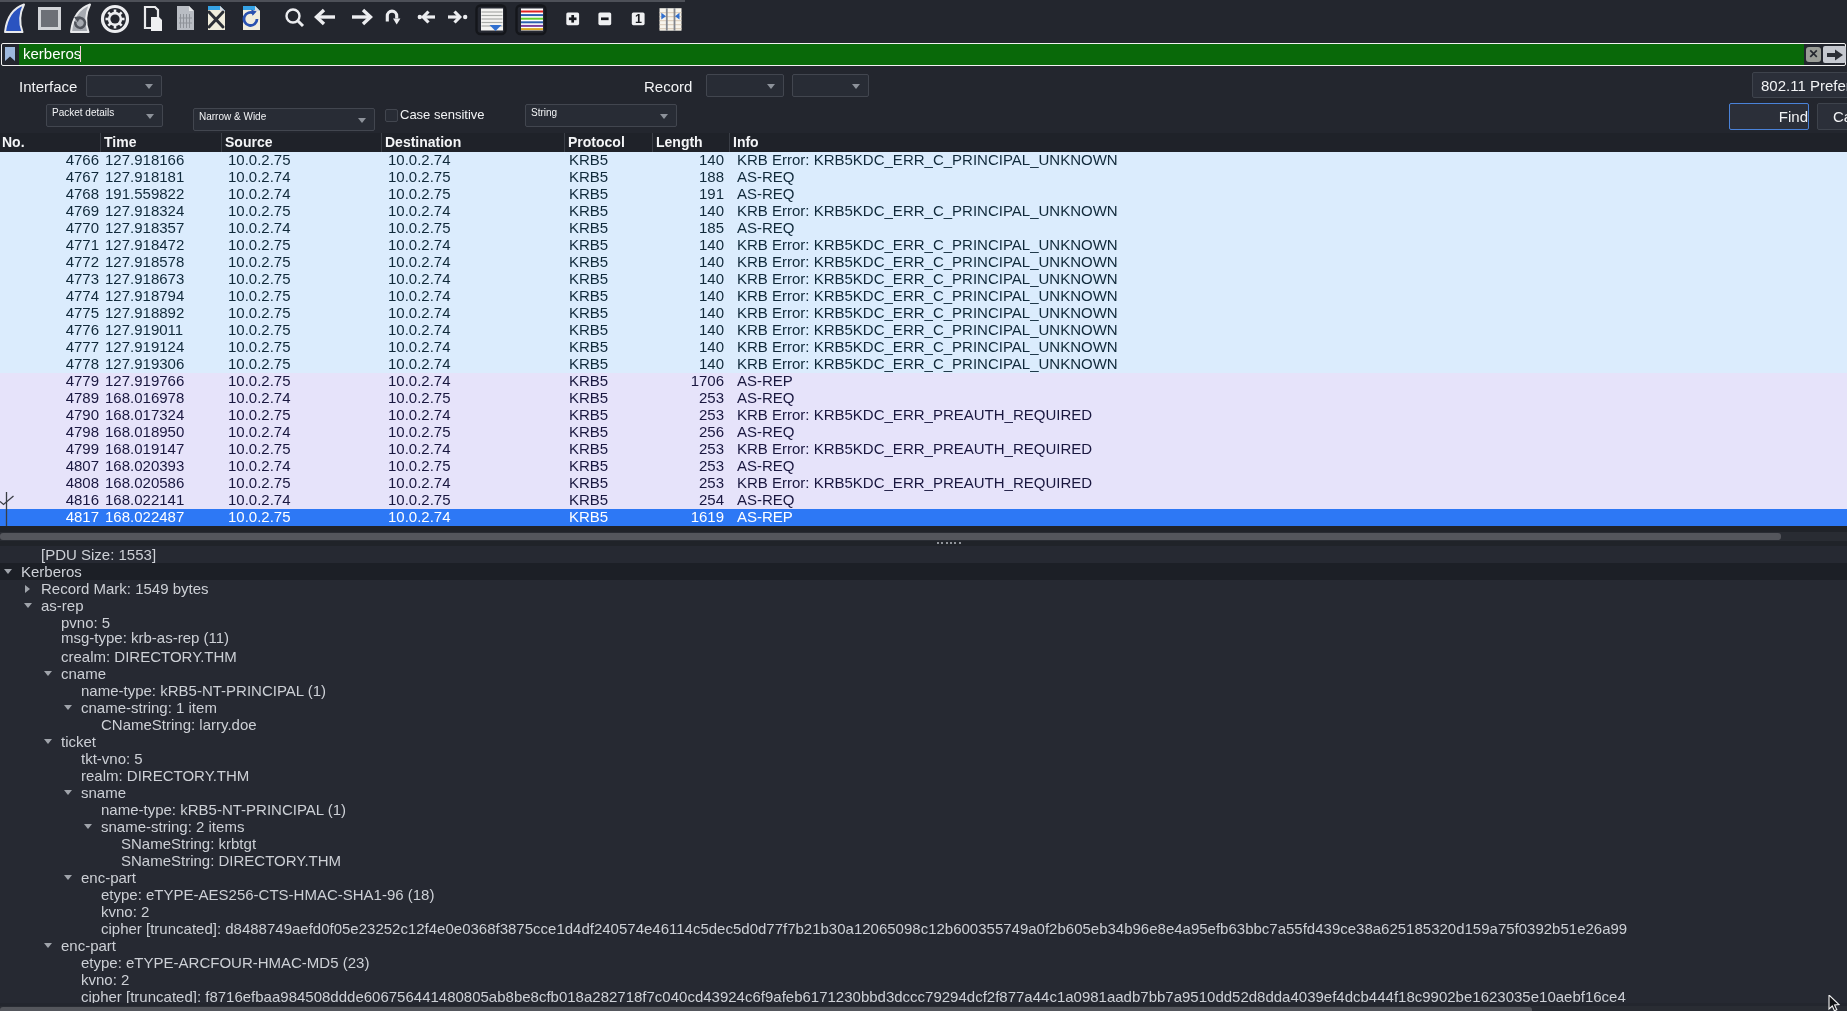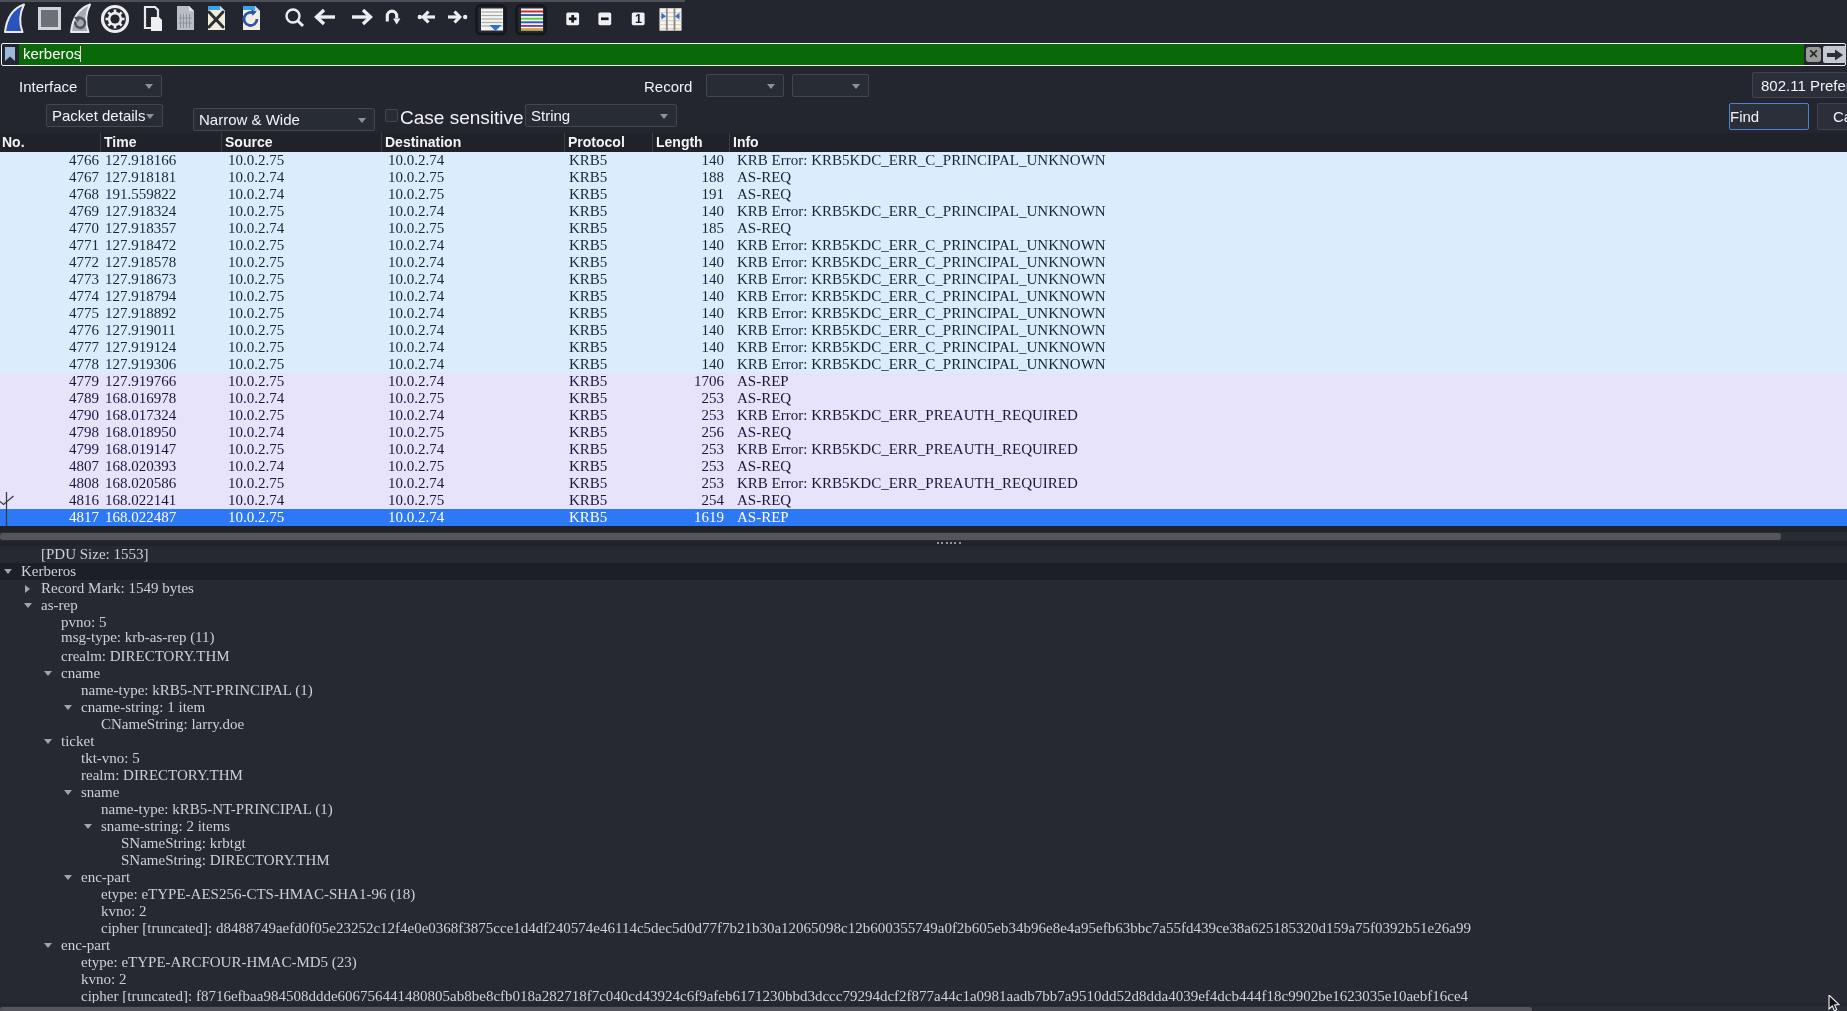--- a/index.html
+++ b/index.html
@@ -1,32 +1,32 @@
 <!DOCTYPE html>
 <html><head><meta charset="utf-8"><style>
 *{margin:0;padding:0;box-sizing:border-box}
 html,body{width:1847px;height:1011px;overflow:hidden;background:#23262e;
  font-family:"Liberation Sans",sans-serif;}
 #root{position:absolute;top:0;left:0;width:1847px;height:1011px;background:#23262e;overflow:hidden}
 .abs{position:absolute}
-.mono{font-family:Liberation Serif, serif}
+.mono{font-family:Liberation Sans, sans-serif}
 
 #fbox{position:absolute;left:1px;top:43px;width:1845px;height:23px;border:1px solid #f2f2f2;border-radius:2px;background:#23262e}
 #fgreen{position:absolute;left:17px;top:0px;width:1785px;height:21px;background:#096909}
 #fgreen span{position:absolute;left:4px;top:1px;color:#ffffff;font-size:15px}
 #cursor1{position:absolute;left:61px;top:2px;width:1px;height:16px;background:#f6cdd9}
 #bkmk{position:absolute;left:3px;top:3px;width:10px;height:14px}
 #xbtn{position:absolute;left:1804px;top:3px;width:15px;height:15px;background:#9a9d97;border-radius:3px;color:#23262e;font-size:12px;font-weight:bold;text-align:center;line-height:14px}
 #gobtn{position:absolute;left:1821px;top:2px;width:23px;height:17px;background:#c6c9d0;border-radius:2px}
 
 .lbl{position:absolute;color:#f2f3f5;font-size:15px}
 .combo{position:absolute;background:#282c35;border:1px solid #42464f;border-radius:2px}
 .combo .ar{position:absolute;right:8px;top:50%;margin-top:-2px;width:0;height:0;border-left:4px solid transparent;border-right:4px solid transparent;border-top:5px solid #8d929a}
-.combo .tx{position:absolute;left:5px;top:2px;color:#f2f3f5;font-size:15px;white-space:nowrap}
-.btn{position:absolute;background:#2b2f39;border:1px solid #3e434c;border-radius:2px;color:#f2f3f5;font-size:14px;text-align:left}
+.combo .tx{position:absolute;left:5px;top:2px;color:#f2f3f5;font-size:10px;white-space:nowrap}
+.btn{position:absolute;background:#2b2f39;border:1px solid #3e434c;border-radius:2px;color:#f2f3f5;font-size:14px;text-align:right}
 
 #phdr{position:absolute;left:0;top:133px;width:1847px;height:19px;background:#1f2229}
 #phdr span{position:absolute;top:1px;color:#f4f5f7;font-size:14px;font-weight:bold}
 #phdr i{position:absolute;top:0;width:1px;height:19px;background:#3a3e46}
 .prow{position:absolute;left:0;width:1847px;height:17px;font-size:15px;line-height:16px;white-space:pre}
 .prow span{position:absolute;top:0}
 .udp{background:#dbecfd;color:#10293a}
 .tcp{background:#e6e3fa;color:#19173f}
 .sel{background:#2d78f5;color:#ffffff}
 .cnum{right:1748px}.ctime{left:105px}.csrc{left:228px}.cdst{left:388px}
@@ -226,21 +226,21 @@
 <div class="btn" style="left:1752px;top:72px;width:140px;height:26px;text-align:left;padding:4px 0 0 8px;overflow:hidden;font-size:15px">802.11 Preferences</div>
 <div class="combo" style="left:46px;top:104px;width:117px;height:23px">
       <span class="tx">Packet details</span>
       <div class="ar"></div>
     </div>
 <div class="combo" style="left:193px;top:108px;width:182px;height:23px">
       <span class="tx">Narrow &amp; Wide</span>
       <div class="ar"></div>
     </div>
 <div class="abs" style="left:385px;top:109px;width:13px;height:13px;background:#282c35;border:1px solid #42464f;border-radius:2px"></div>
-<div class="lbl" style="left:400px;top:107px;font-size:19px">Case sensitive</div>
+<div class="lbl" style="left:400px;top:107px;font-size:13px">Case sensitive</div>
 <div class="combo" style="left:525px;top:104px;width:152px;height:23px">
       <span class="tx">String</span>
       <div class="ar"></div>
     </div>
 <div class="btn" style="left:1729px;top:103px;width:80px;height:27px;border:1px solid #4a82d8;line-height:25px;font-size:15px">Find</div>
 <div class="btn" style="left:1817px;top:103px;width:80px;height:27px;line-height:25px;text-align:left;padding-left:15px;font-size:15px">Cancel</div>
 <div id="phdr">
       <span style="left:2px">No.</span>
       <span style="left:104px">Time</span>
       <span style="left:225px">Source</span>

